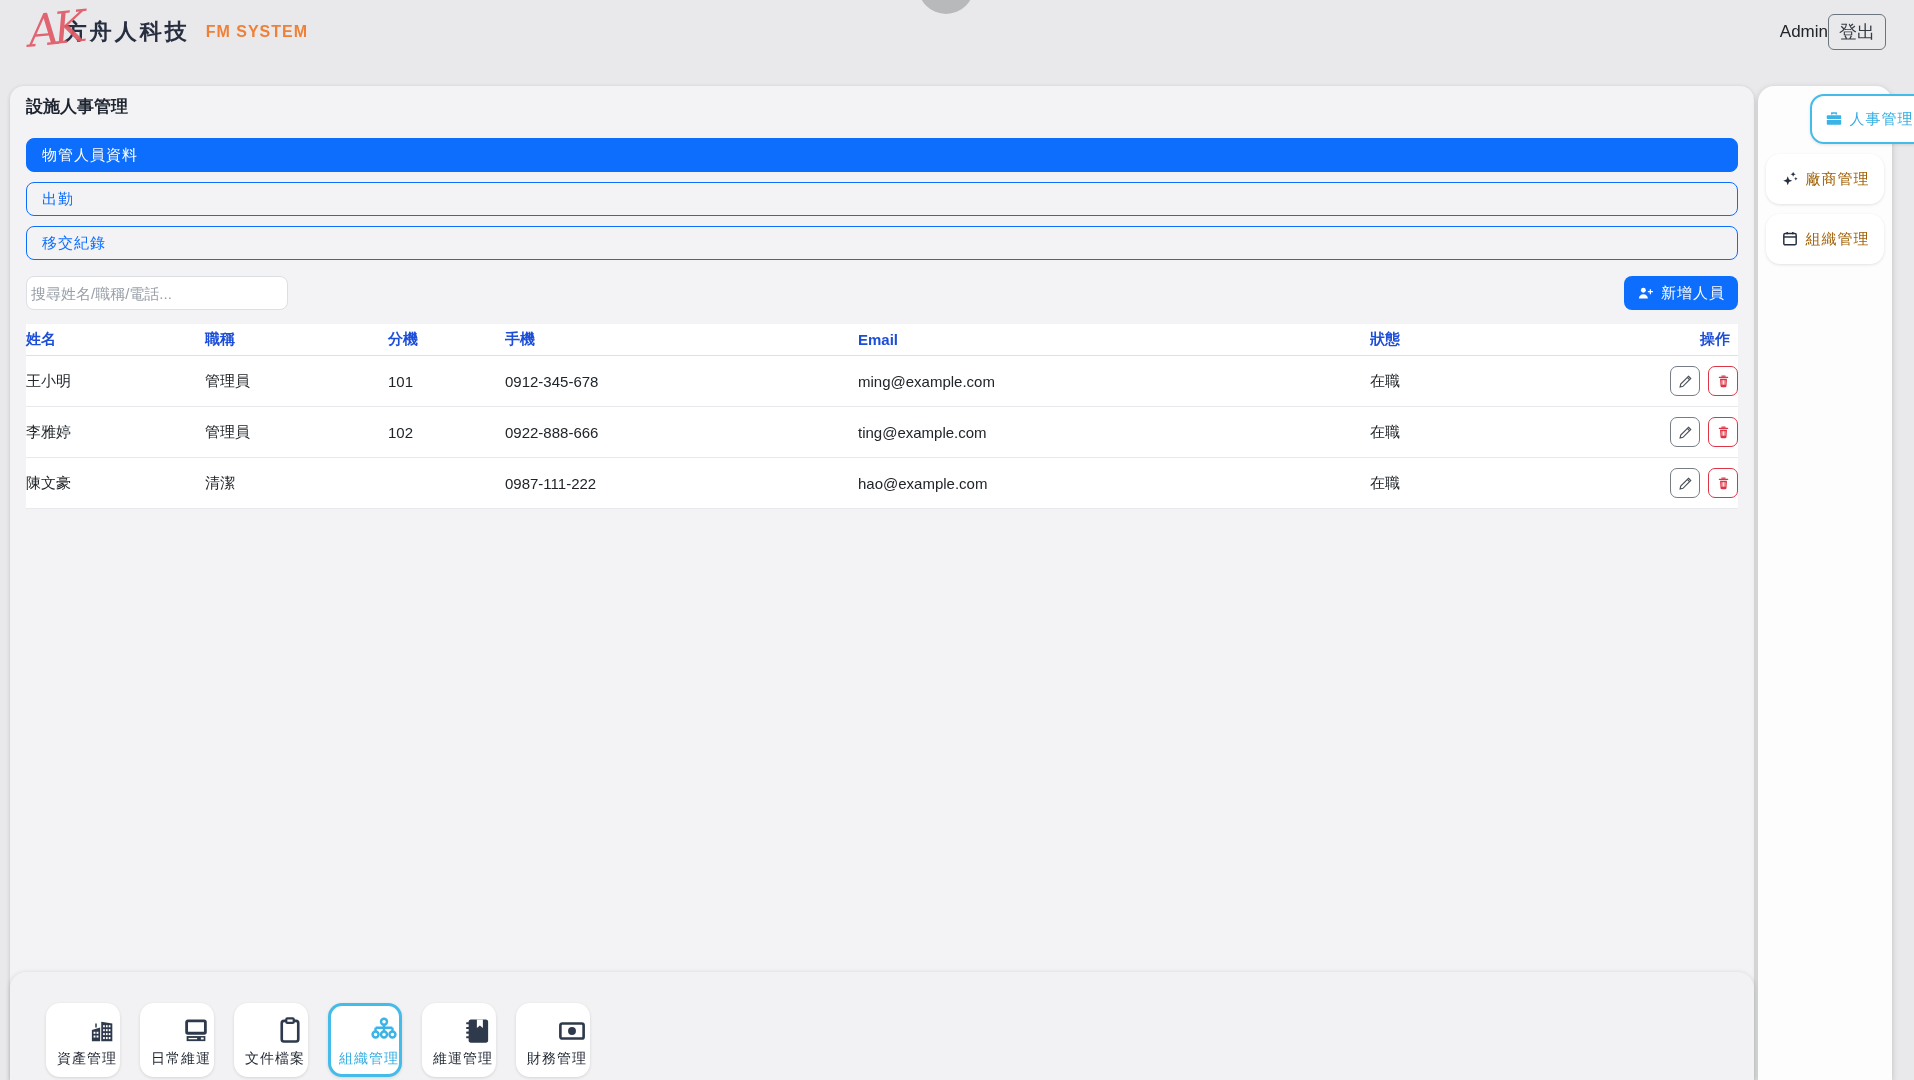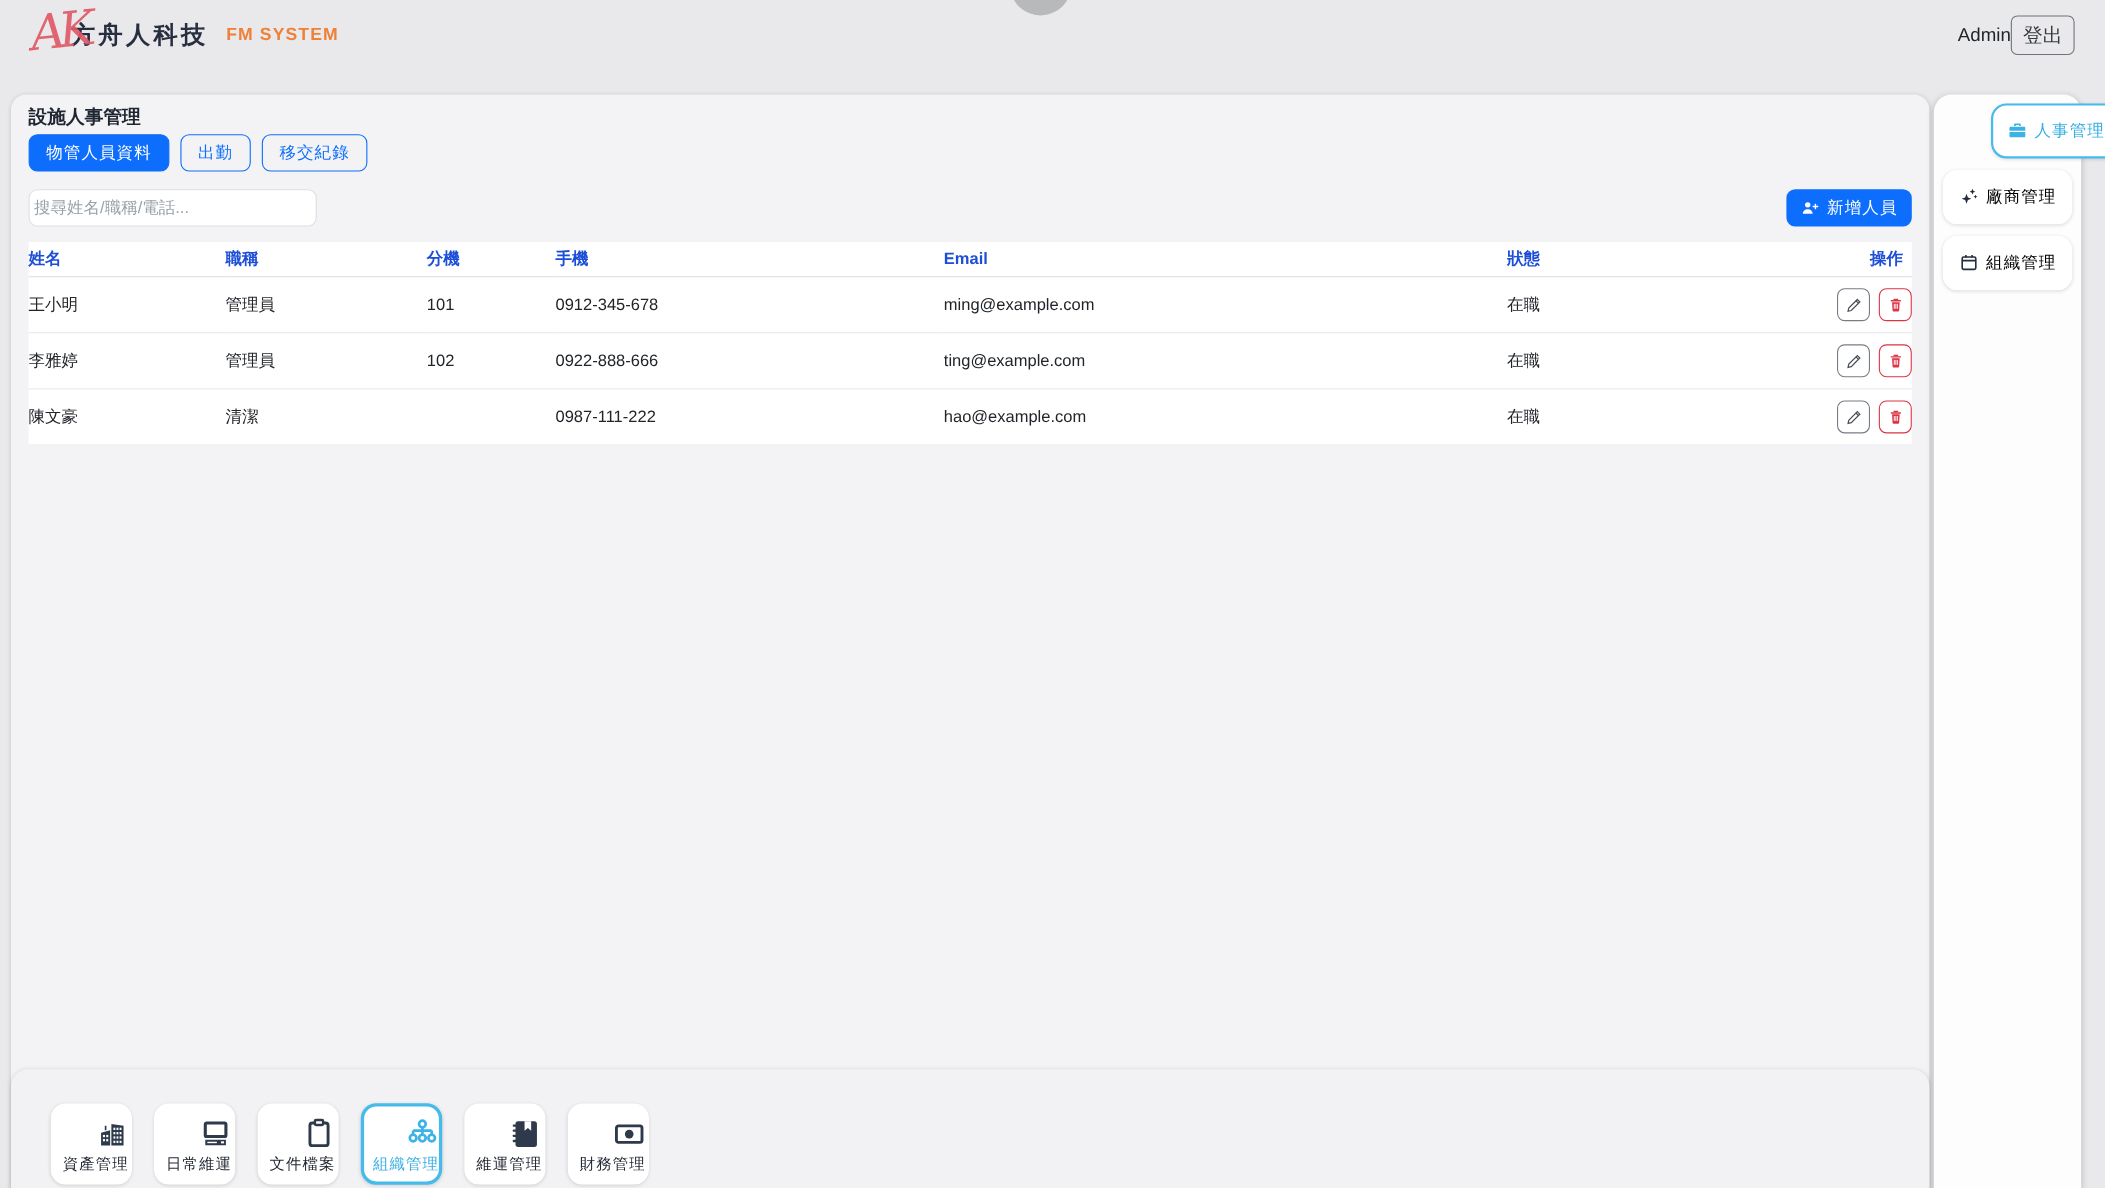--- a/index.html
+++ b/index.html
@@ -44,21 +44,21 @@
 
   
   .main-panel {
     position:absolute; left:10px; top:86px; width:1744px; height:1048px;
     background:#f3f3f5; border-radius:14px;
     box-shadow:0 1px 4px rgba(33,37,41,.18);
     padding:10px 16px;
   }
   .page-title { font-size:17px; font-weight:600; color:#1f2530; line-height:22px; }
 
-  .tabs-row { display:flex; gap:10px; margin-top:4px; }
+  .tabs-row { display:flex; gap:10px; margin-top:20px;flex-direction:column; }
   .tab-btn {
     height:34px; padding:0 15px; border-radius:8px; font-size:15px;
     display:inline-flex; align-items:center; cursor:pointer; font-family:inherit;
     background:transparent; border:1px solid #0d6efd; color:#0d6efd; letter-spacing:1px;
   }
   .tab-btn.active { background:#0d6efd; border-color:#0d6efd; color:#fff; }
 
   .toolbar-row { display:flex; justify-content:space-between; align-items:center; margin-top:16px; }
   .search-input {
     width:262px; height:34px; border-radius:8px; border:1px solid #dcdfe3;
@@ -96,21 +96,21 @@
   .side-panel {
     position:absolute; left:1758px; top:86px; width:134px; height:994px;
     background:#fdfdfe; border-radius:16px 16px 0 0;
     box-shadow:0 2px 6px rgba(33,37,41,.22);
     padding:8px 8px 0 8px;
   }
   .side-item {
     width:118px; height:50px; border-radius:14px; background:#fff;
     display:flex; align-items:center; justify-content:center; gap:7px;
     margin-bottom:10px; cursor:pointer; font-size:15px; letter-spacing:1px;
-    color:#000000; box-shadow:0 1px 3px rgba(33,37,41,.12); border:2px solid transparent;
+    color:#a16207; box-shadow:0 1px 3px rgba(33,37,41,.12); border:2px solid transparent;
   }
   .side-item.active { border-color:#45bbea; color:#35aee3;margin-left:44px; }
 
   
   .dock {
     position:absolute; left:10px; top:972px; width:1744px; height:108px;
     background:#f2f2f4; border-radius:16px 16px 0 0;
     box-shadow:0 1px 5px rgba(33,37,41,.18);
     padding:17px 0 0 36px; display:flex; gap:20px;
   }

